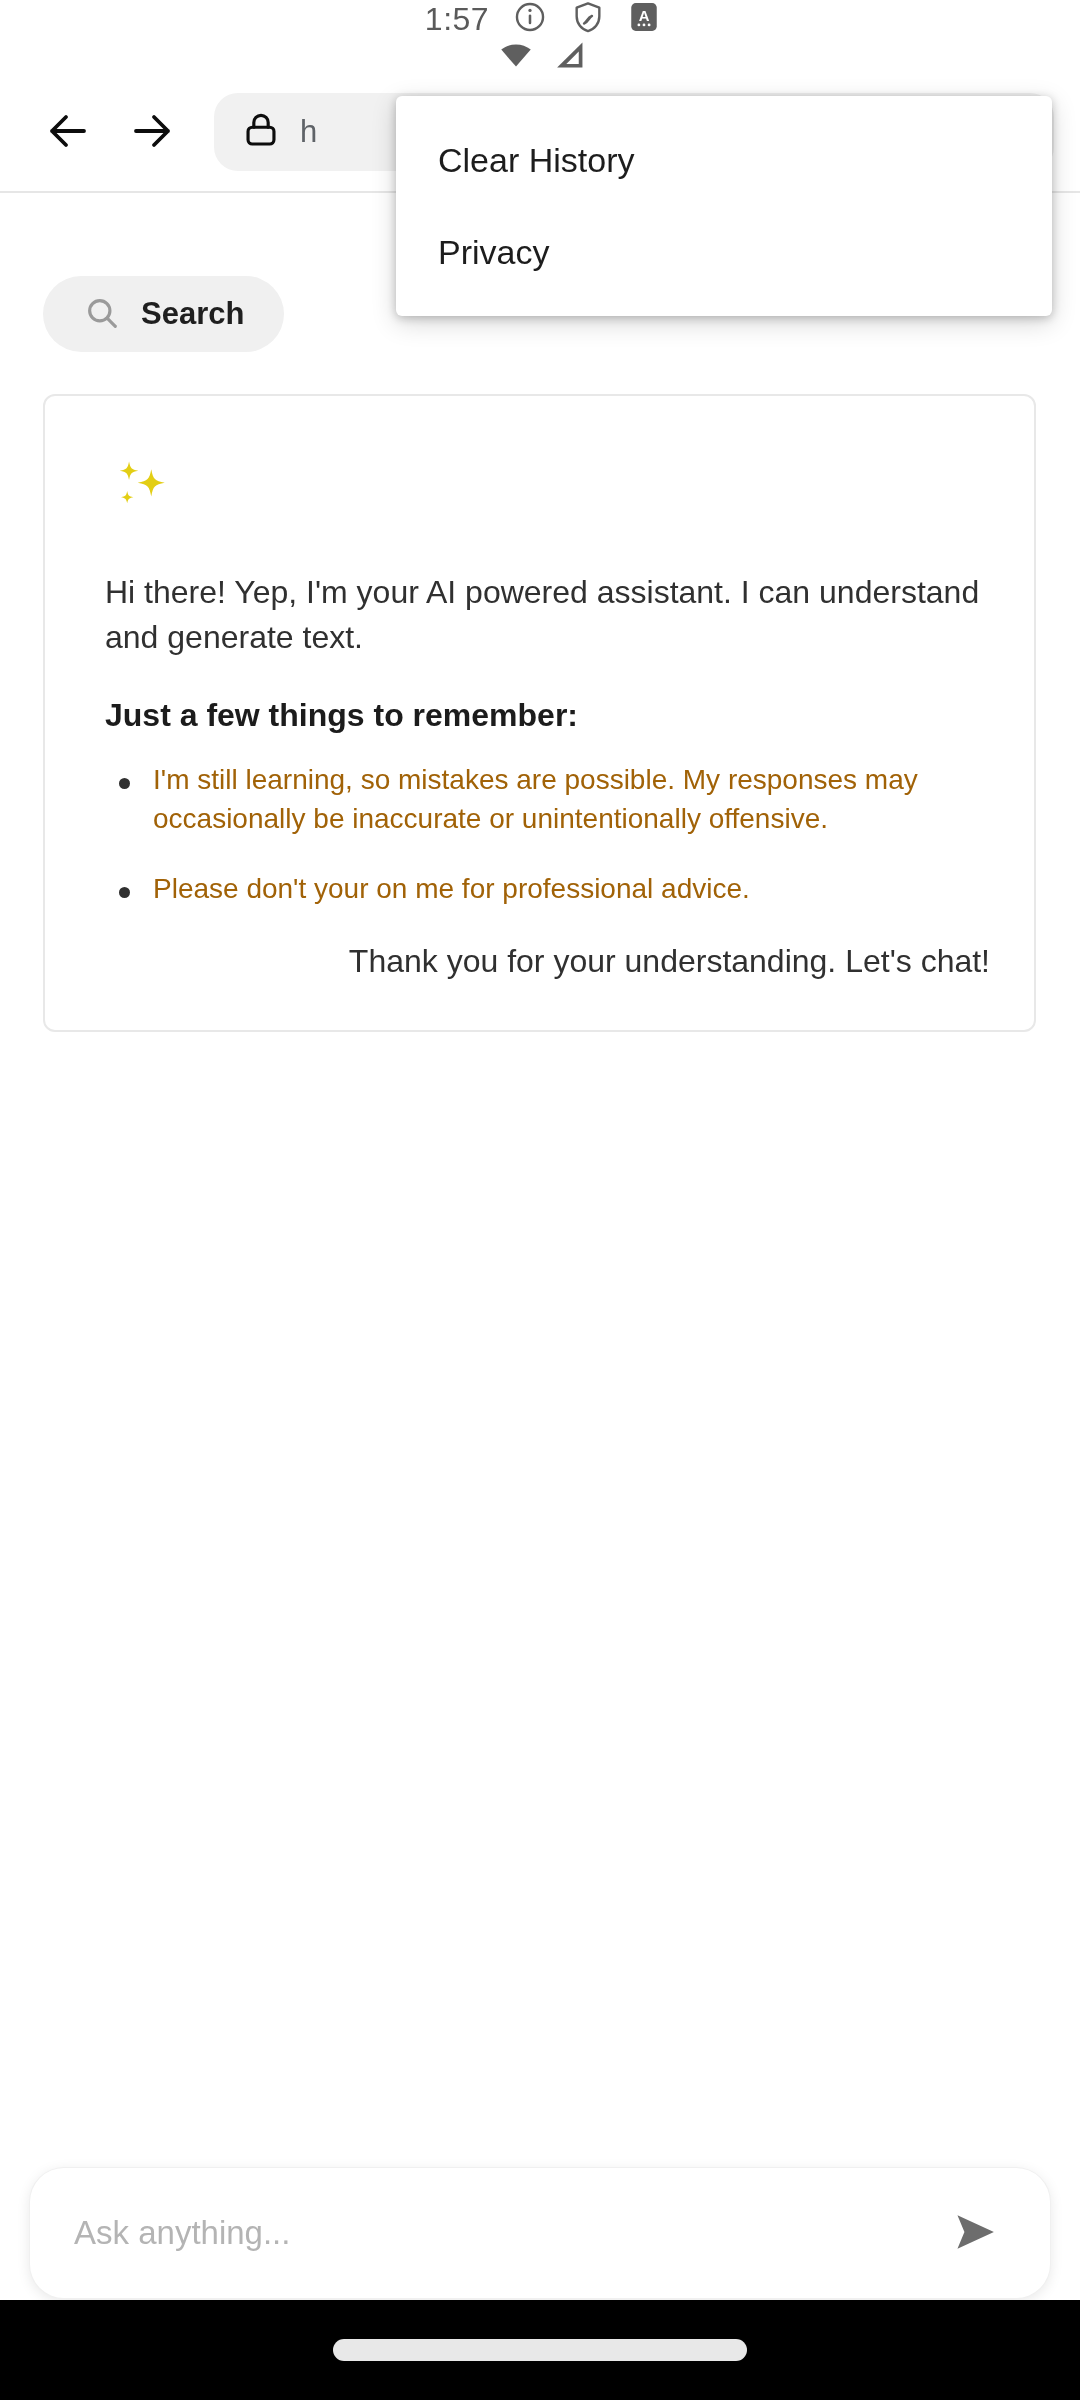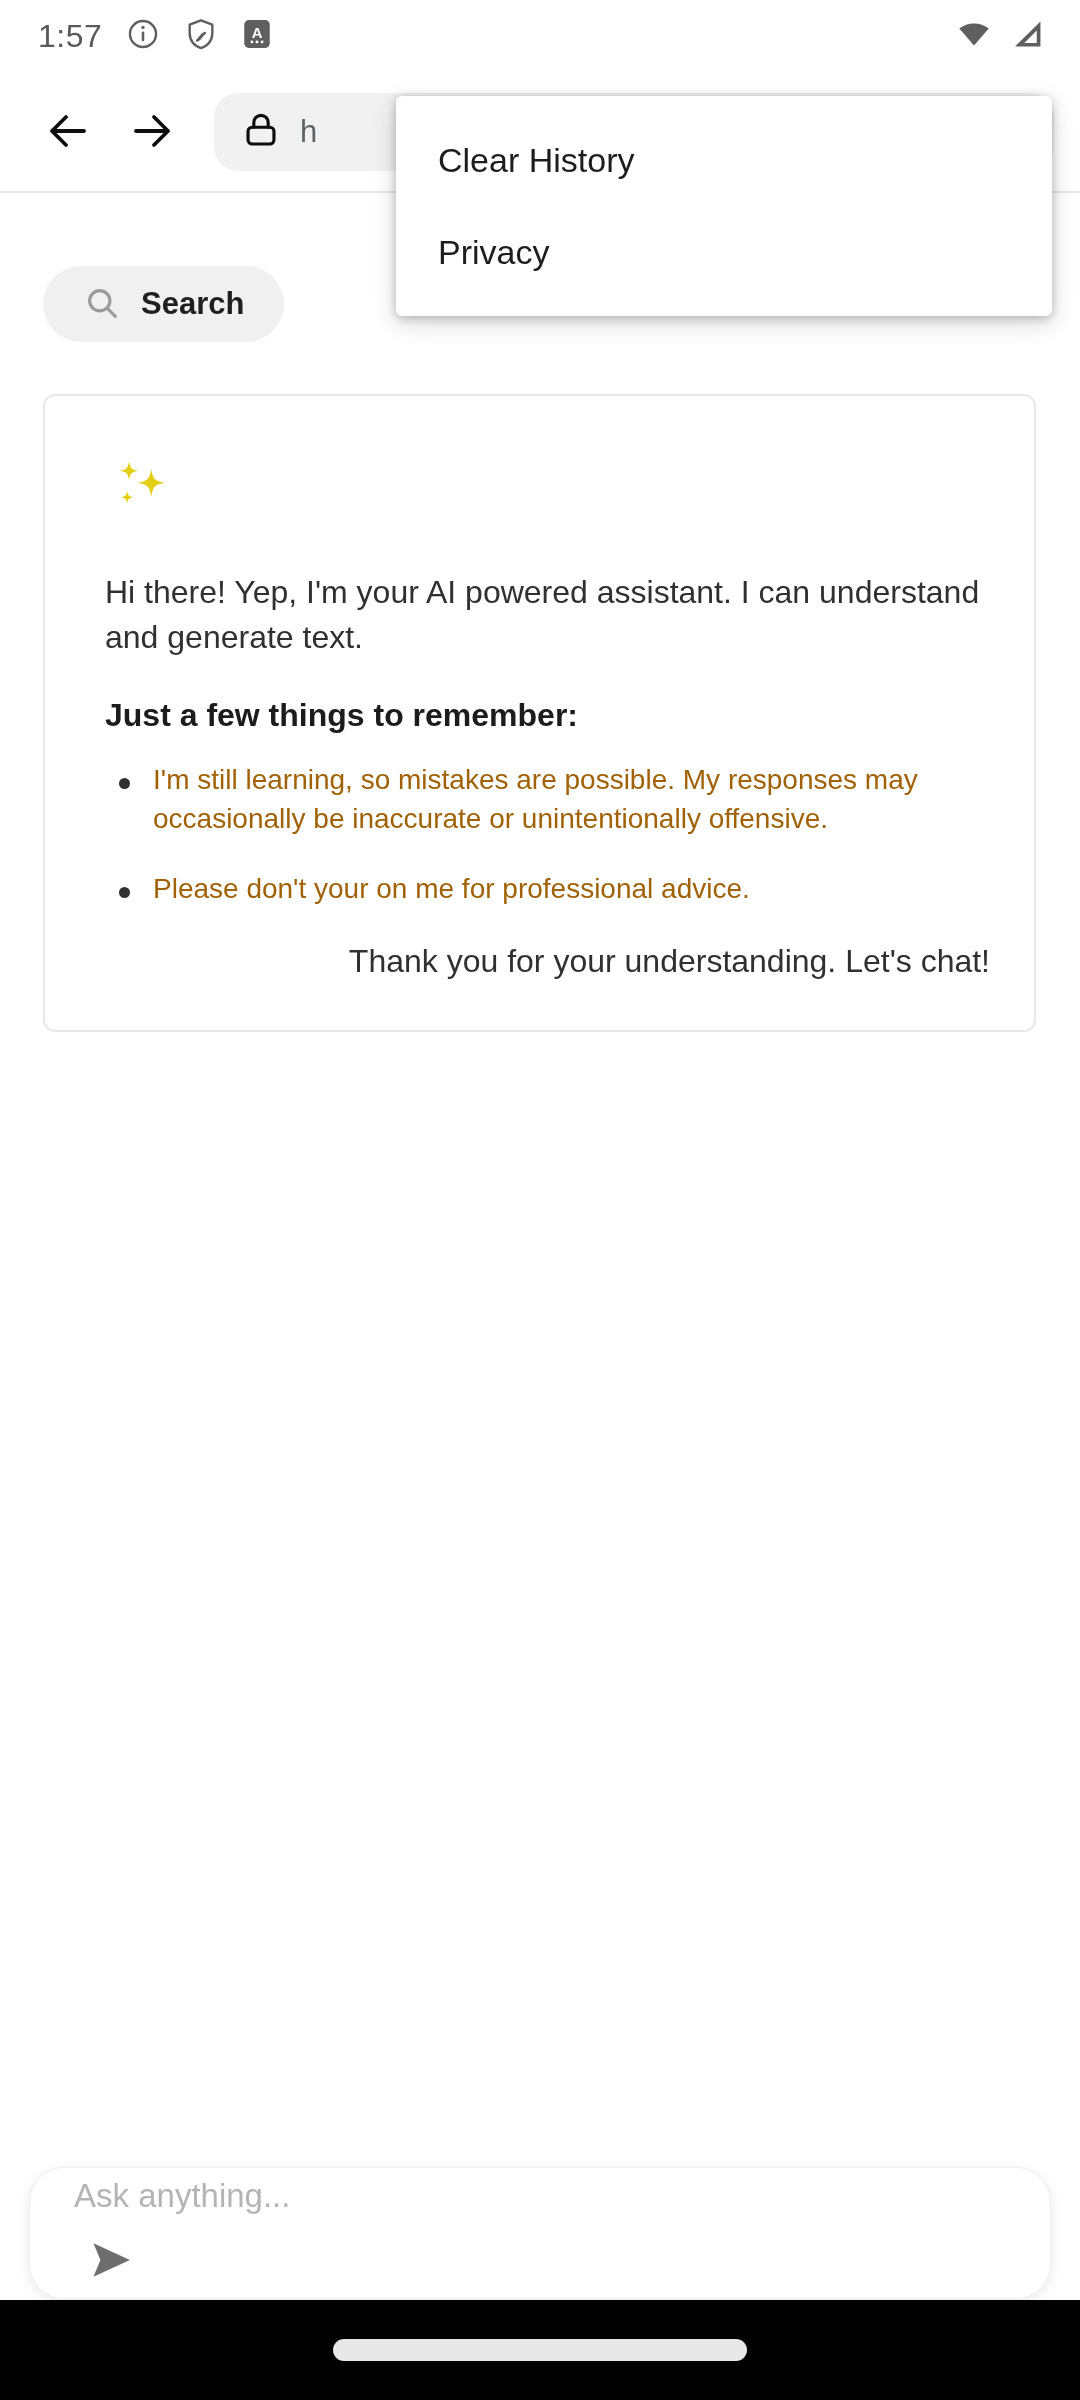--- a/index.html
+++ b/index.html
@@ -10,20 +10,21 @@
     -webkit-font-smoothing:antialiased;
     overflow:hidden;
   }
   #screen { position:relative; width:1080px; height:2400px; background:#fff; }
 
   
   #status-bar {
     position:absolute; top:0; left:0; width:1080px; height:72px;
     display:flex; align-items:center; justify-content:space-between;
     padding:0 34px 0 38px;
+    flex-direction:column;
   }
   .sb-left { display:flex; align-items:center; gap:24px; }
   .sb-time { font-size:32px; color:#5a5a5a; letter-spacing:.5px; line-height:1; }
   .sb-right { display:flex; align-items:center; gap:14px; }
 
   
   #browser-toolbar {
     position:absolute; top:72px; left:0; width:1080px; height:120px;
     display:flex; align-items:center; padding:0 26px;
     background:#fff;
@@ -42,21 +43,21 @@
     font-size:31px; color:#5f6368; white-space:nowrap;
     overflow:hidden; text-overflow:clip;
   }
   #toolbar-divider {
     position:absolute; top:191px; left:0; width:1080px; height:2px;
     background:#e6e6e6;
   }
 
   
   #search-pill {
-    position:absolute; top:266px; left:43px;
+    position:absolute; top:276px; left:43px;
     height:76px; padding:0 40px;
     background:#f0f0f0; border:none; border-radius:38px;
     display:flex; align-items:center; gap:20px; cursor:pointer;
   }
   #search-label { font-size:31px; font-weight:bold; color:#1f1f1f; }
 
   
   #assistant-card {
     position:absolute; top:394px; left:43px;
     width:993px;
@@ -86,21 +87,21 @@
   #closing-para {
     font-size:32px; line-height:1.42; color:#303030; margin-top:28px;text-align:right;
   }
 
   
   #composer {
     position:absolute; left:30px; top:2168px;
     width:1020px; height:130px;
     background:#fff; border-radius:34px;
     box-shadow:0 0 0 1px #f0f0f0, 0 3px 14px rgba(0,0,0,.10);
-    display:flex; padding:0 38px 0 44px;flex-direction:column;
+    display:flex; align-items:center; padding:0 38px 0 44px;
   }
   #composer-input {
     flex:1 1 auto; border:none; outline:none; background:transparent;
     font-family:"Liberation Sans", sans-serif;
     font-size:33px; color:#202124;
   }
   #composer-input::placeholder { color:#b4b4b4; }
   #send-button {
     width:74px; height:74px; border:none; background:transparent;
     display:flex; align-items:center; justify-content:center; cursor:pointer;

